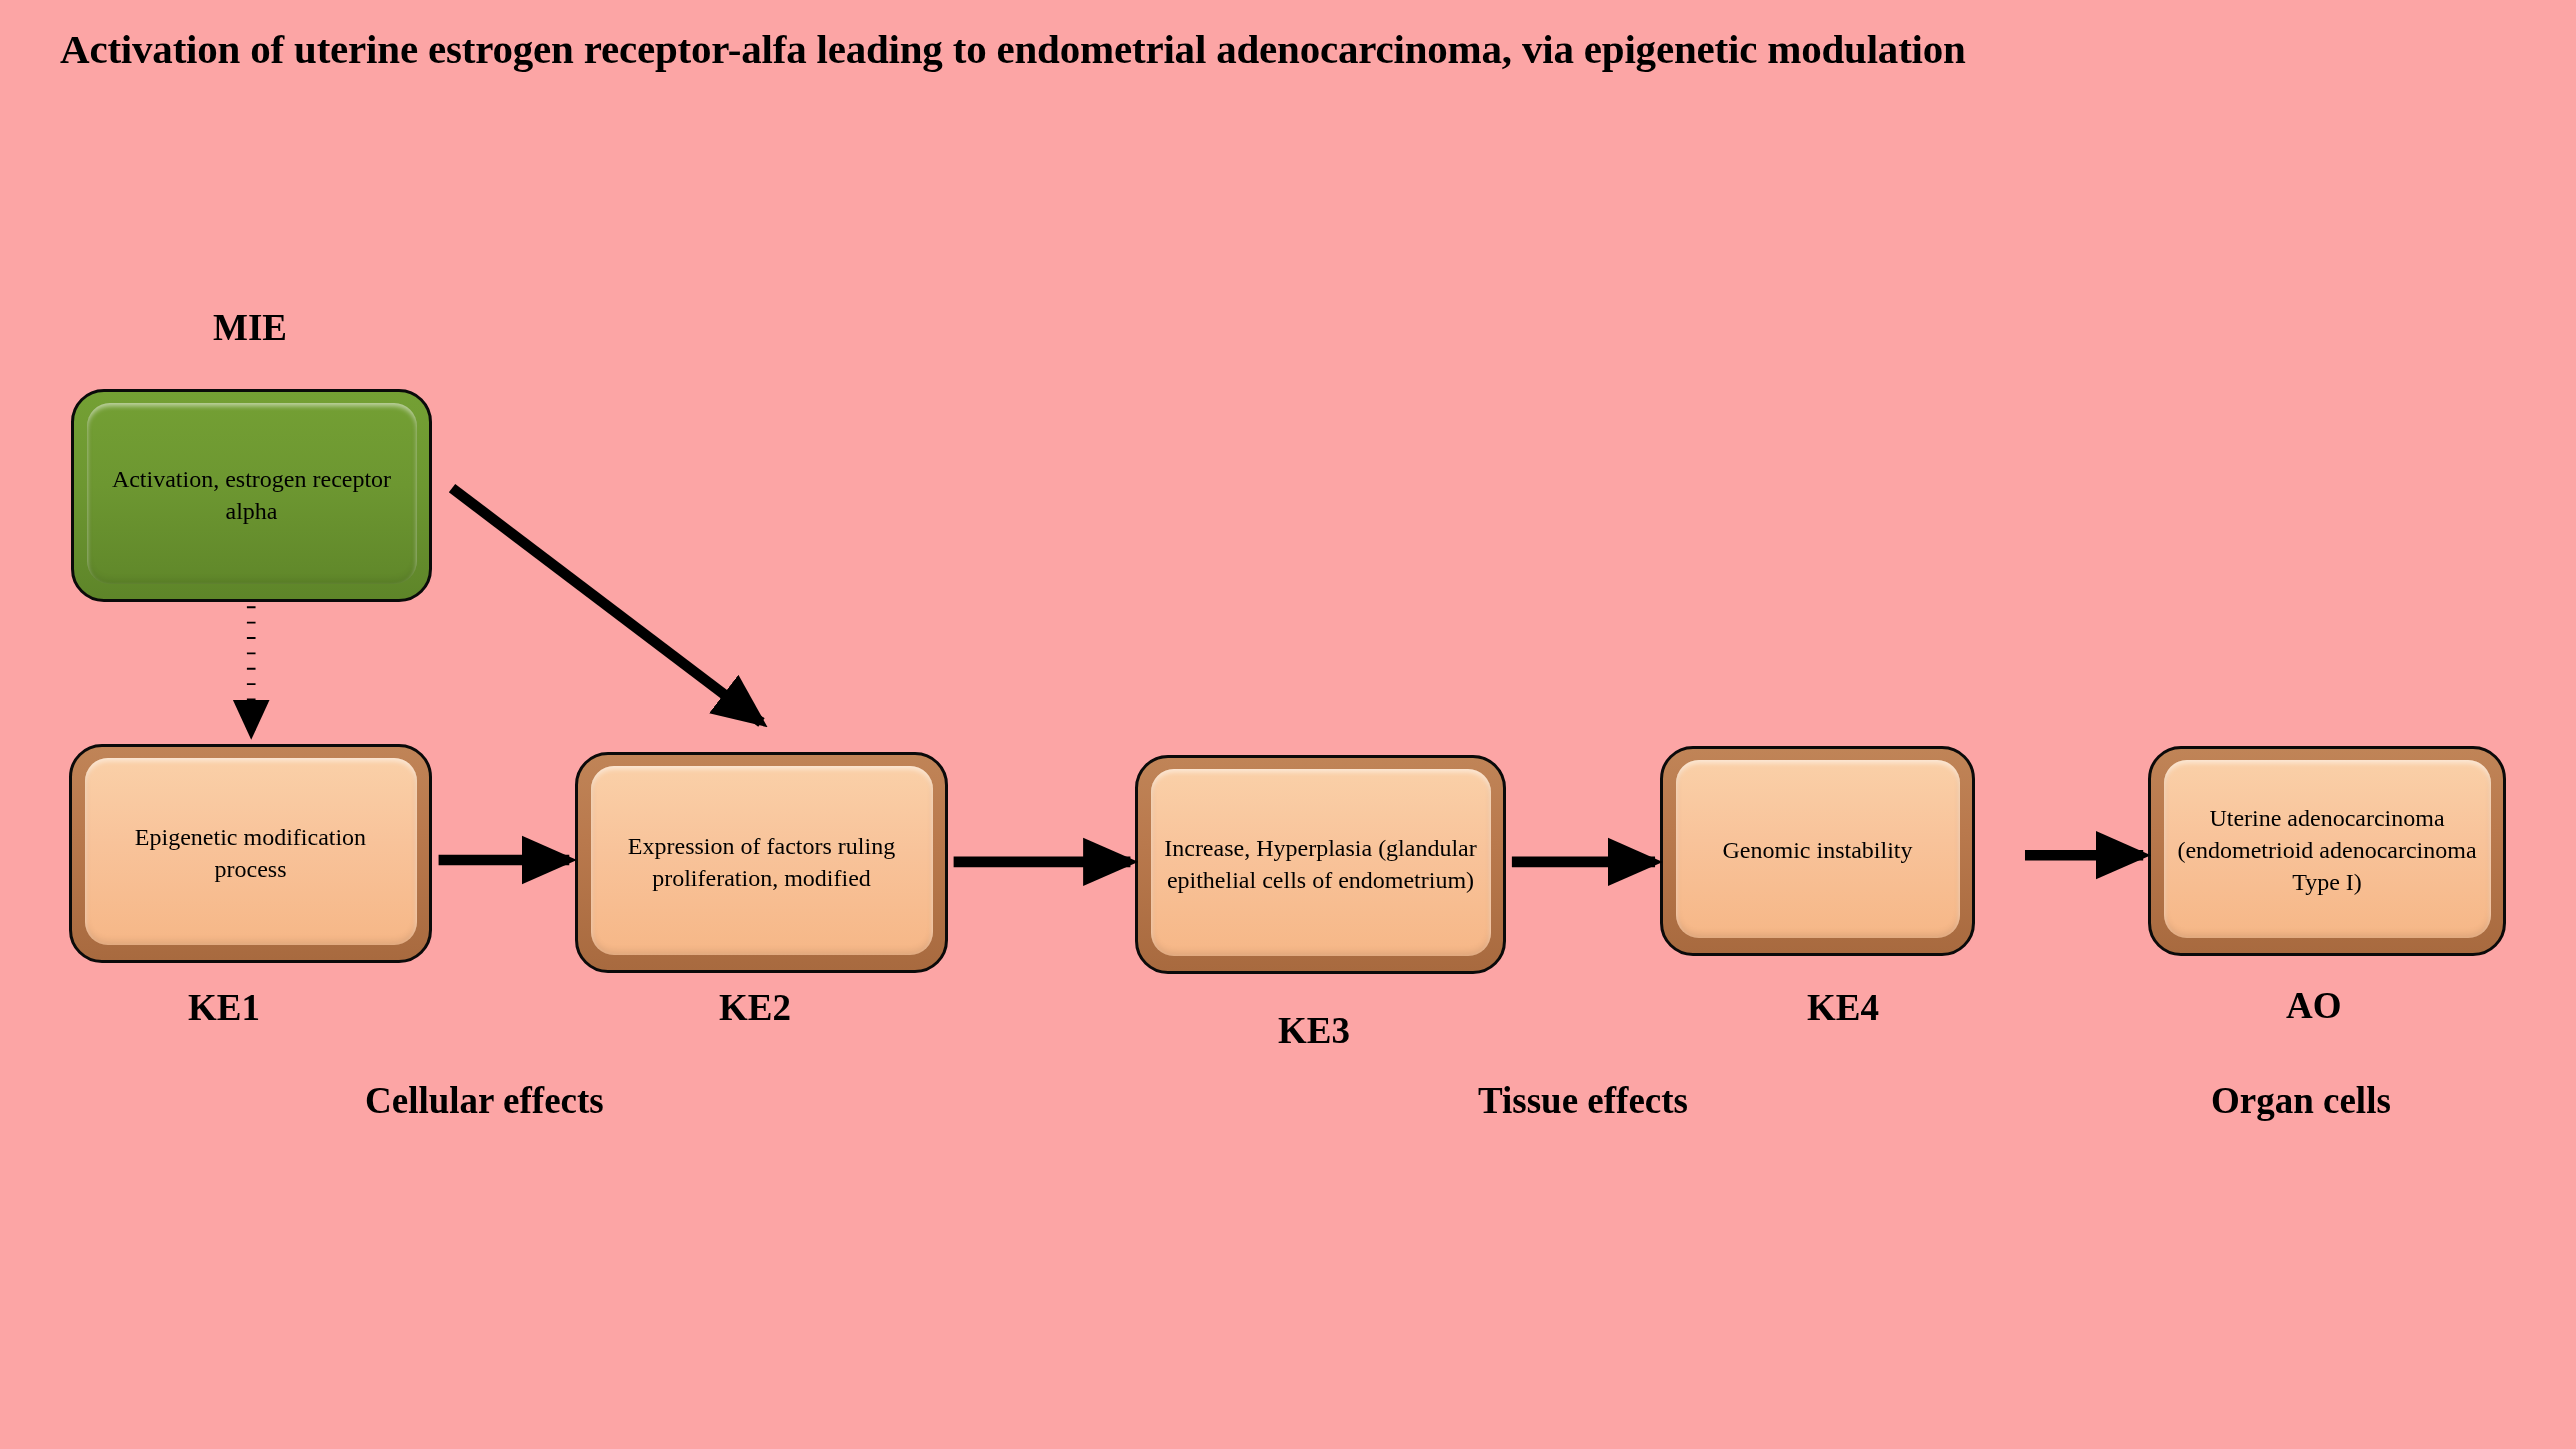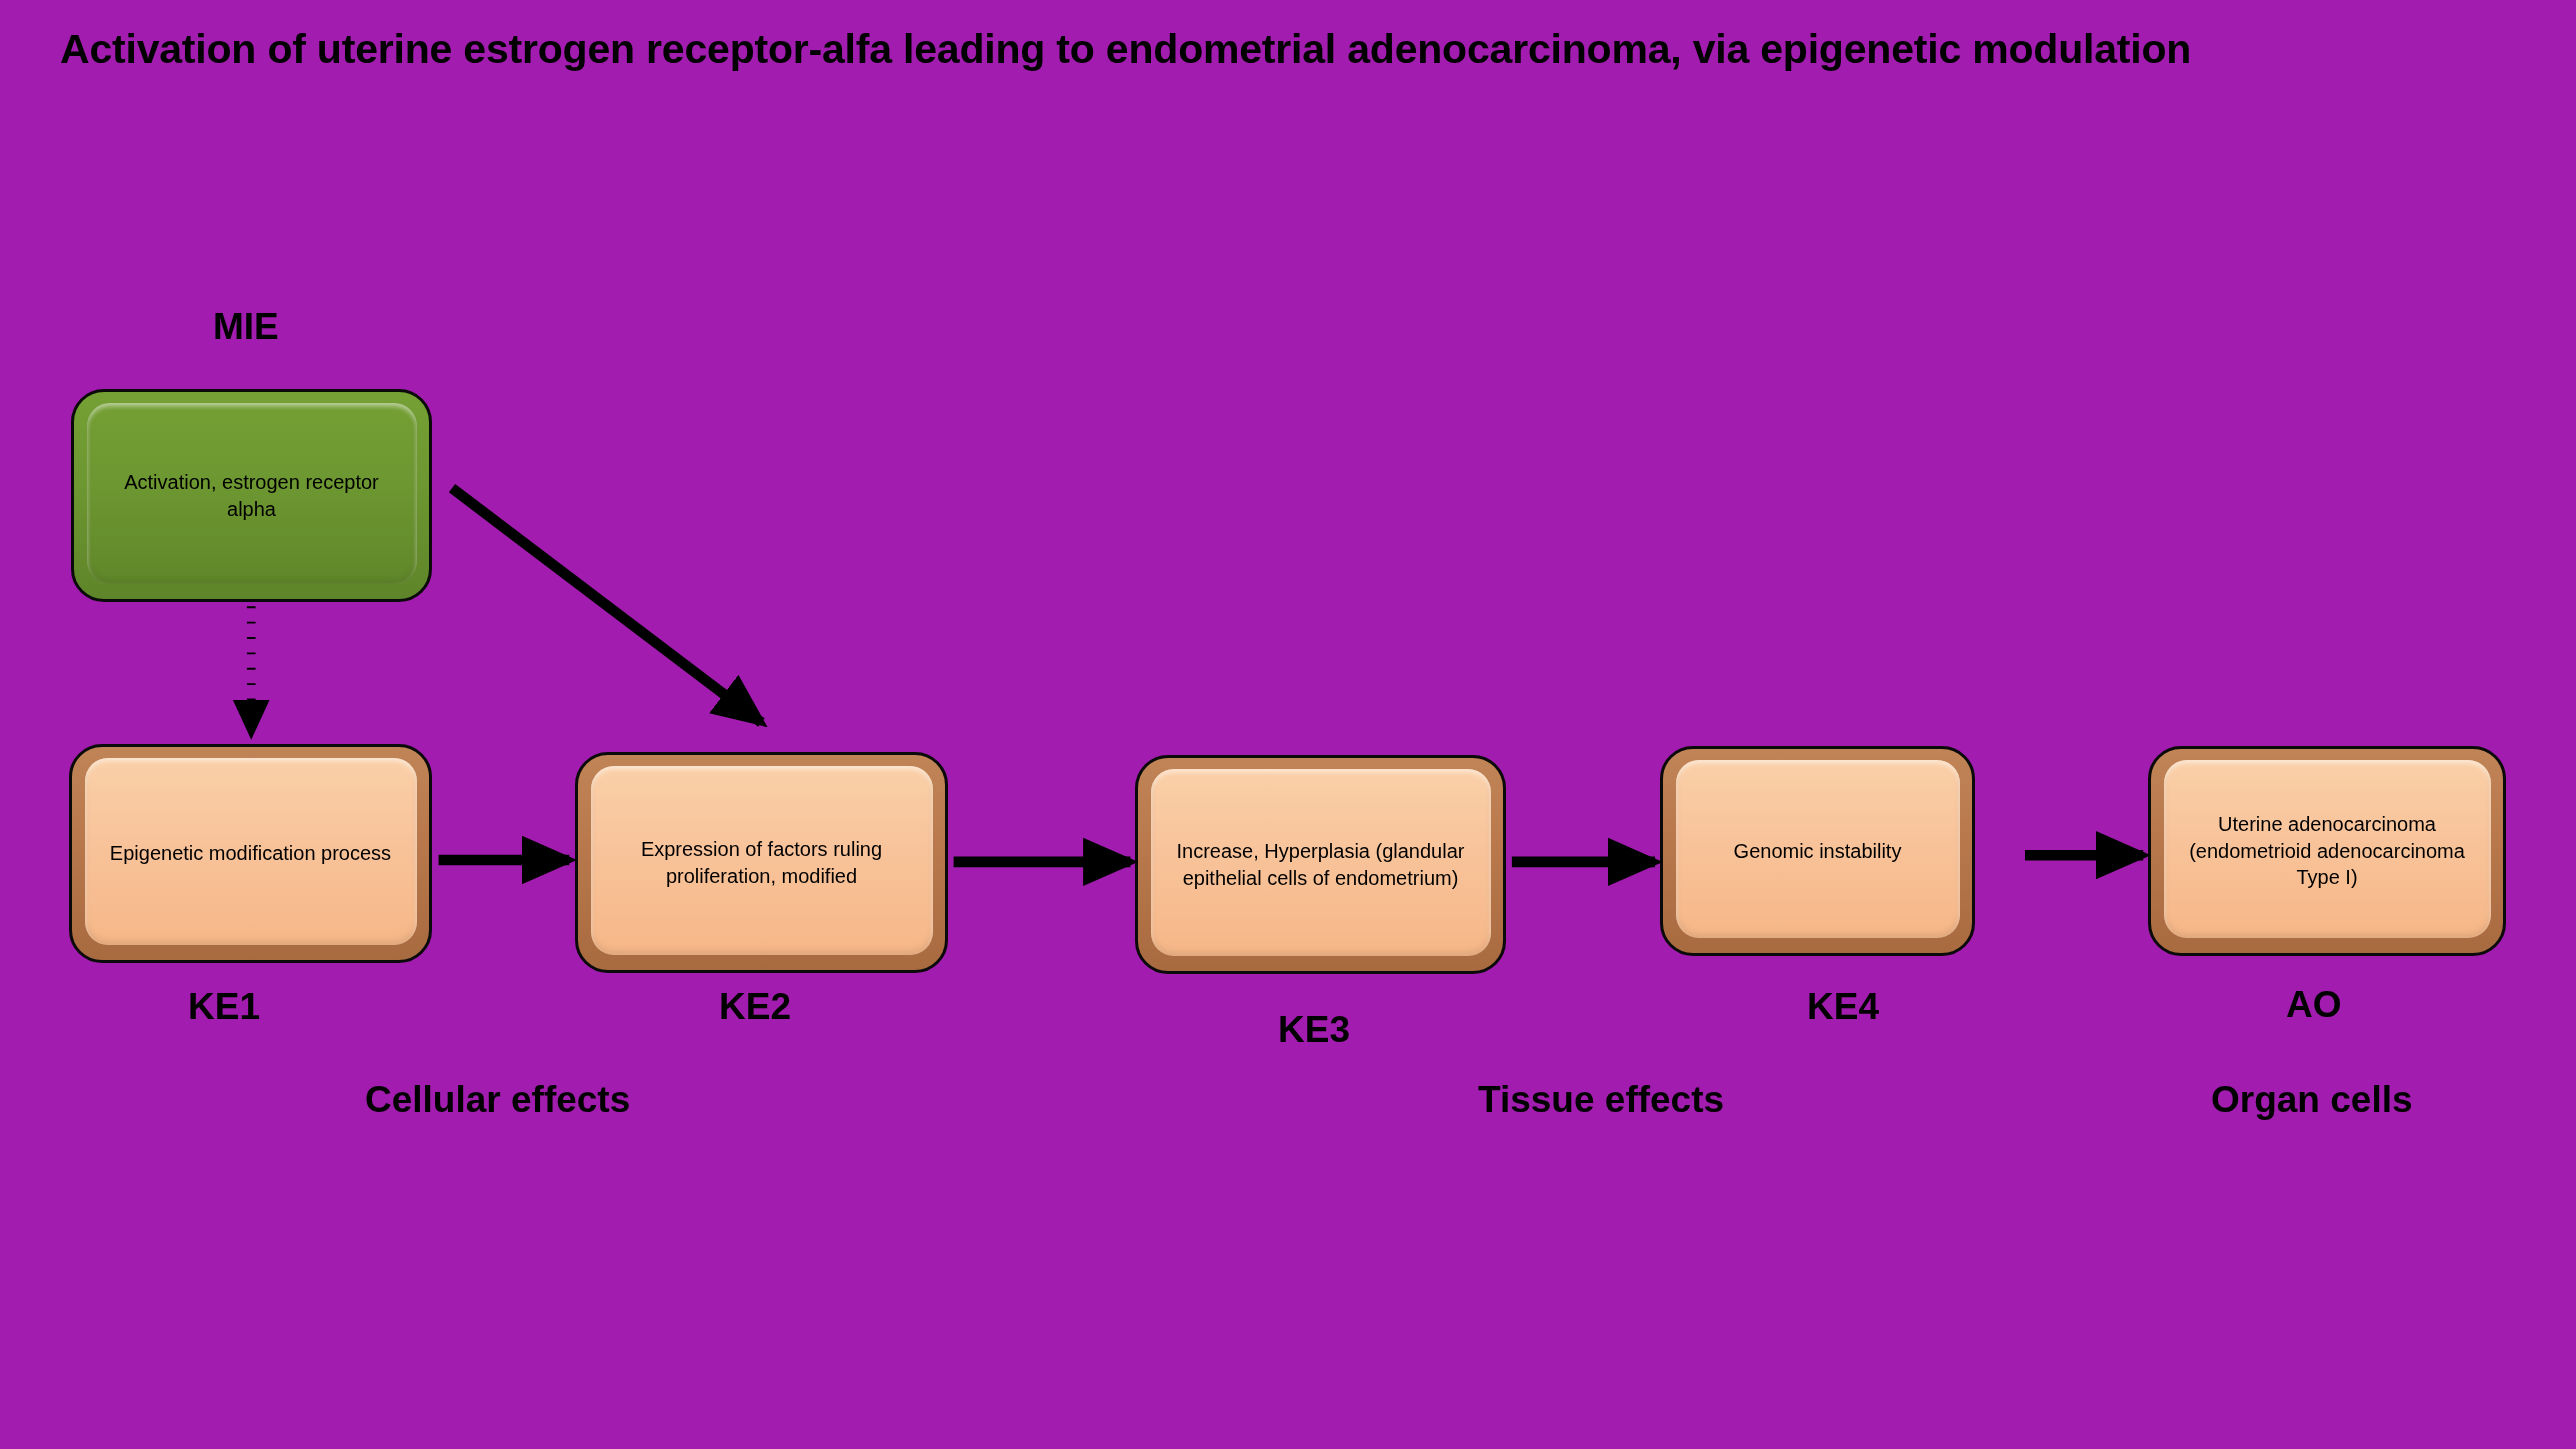--- a/index.html
+++ b/index.html
@@ -14,21 +14,22 @@
     overflow: hidden;
     font-family: "Liberation Sans", sans-serif;
     -webkit-font-smoothing: antialiased;
   }
 
   #canvas {
     position: absolute;
     left: 0; top: 0;
     width: 2576px;
     height: 1449px;
-    background: #a21caf;
+    background: #fca5a5;
+    font-family: Liberation Serif, serif;
   }
 
   
   #title {
     position: absolute;
     left: 60px;
     top: 25px;
     width: 2355px;
     font-size: 41px;
     font-weight: bold;
@@ -41,21 +42,21 @@
   .node {
     position: absolute;
     box-sizing: border-box;
     border: 3.8px solid #0a0a0a;
     border-radius: 33px;
     display: flex;
     align-items: center;
     justify-content: center;
     text-align: center;
     color: #000000;
-    font-size: 20px;
+    font-size: 24px;
     line-height: 1.32;
     padding: 10px 25px;
     overflow: hidden;
   }
   .node .label {
     position: relative;
     z-index: 3;
     display: block;
     width: 100%;
   }

